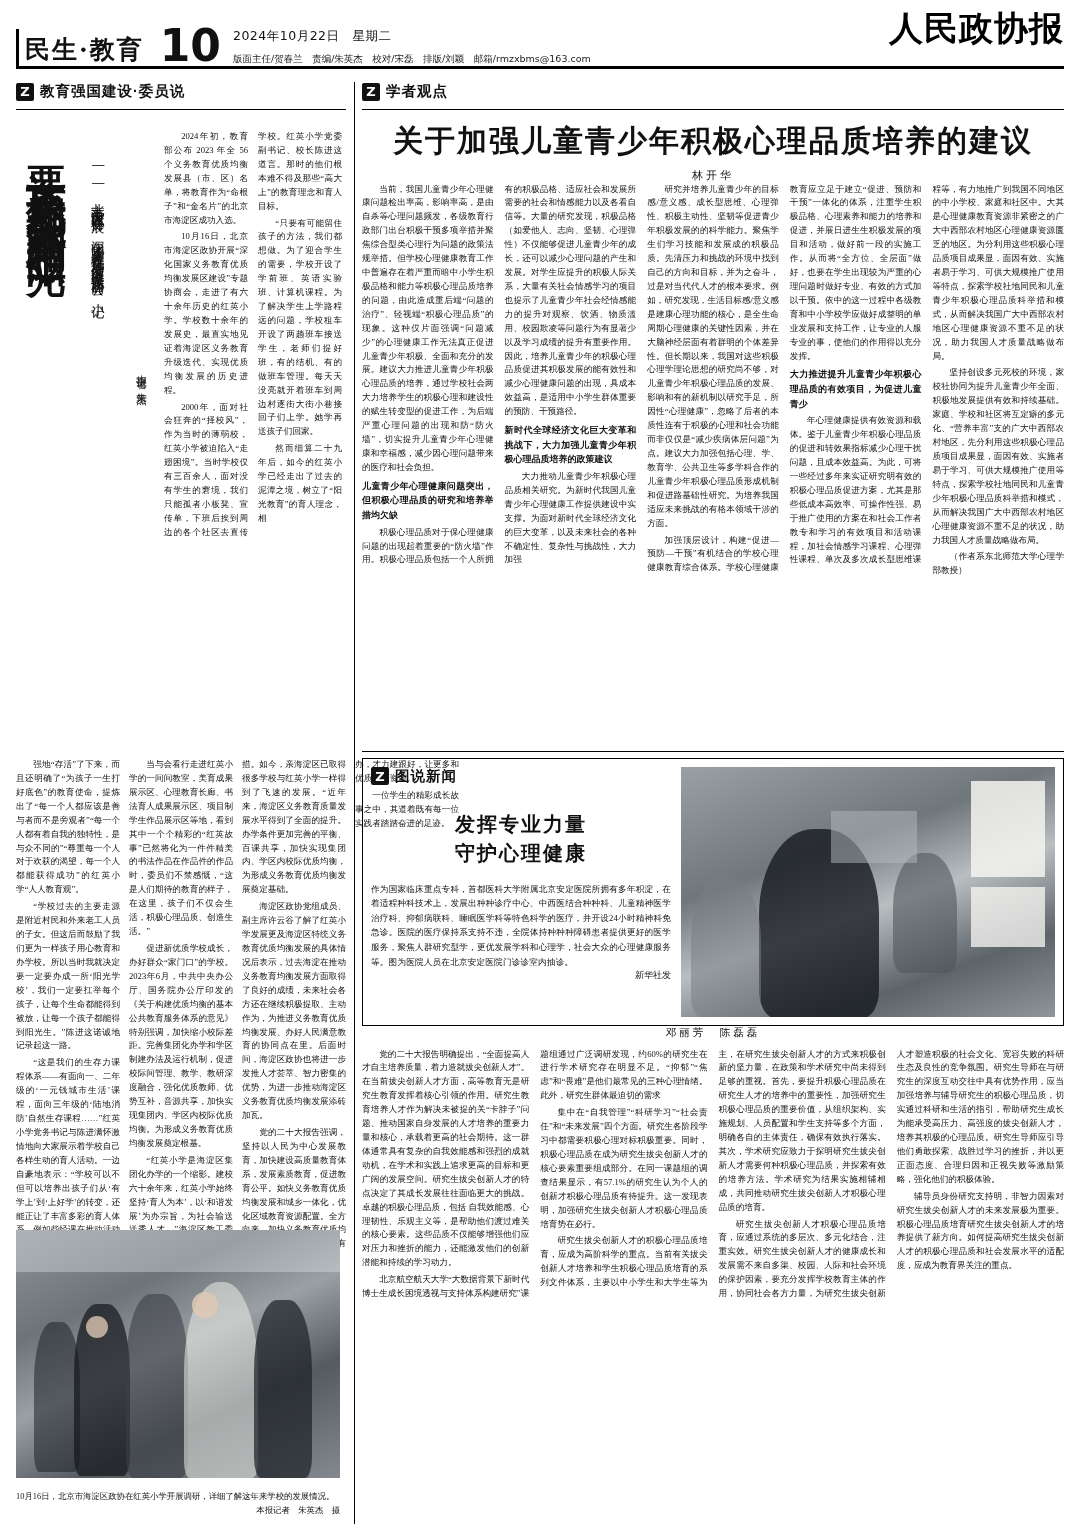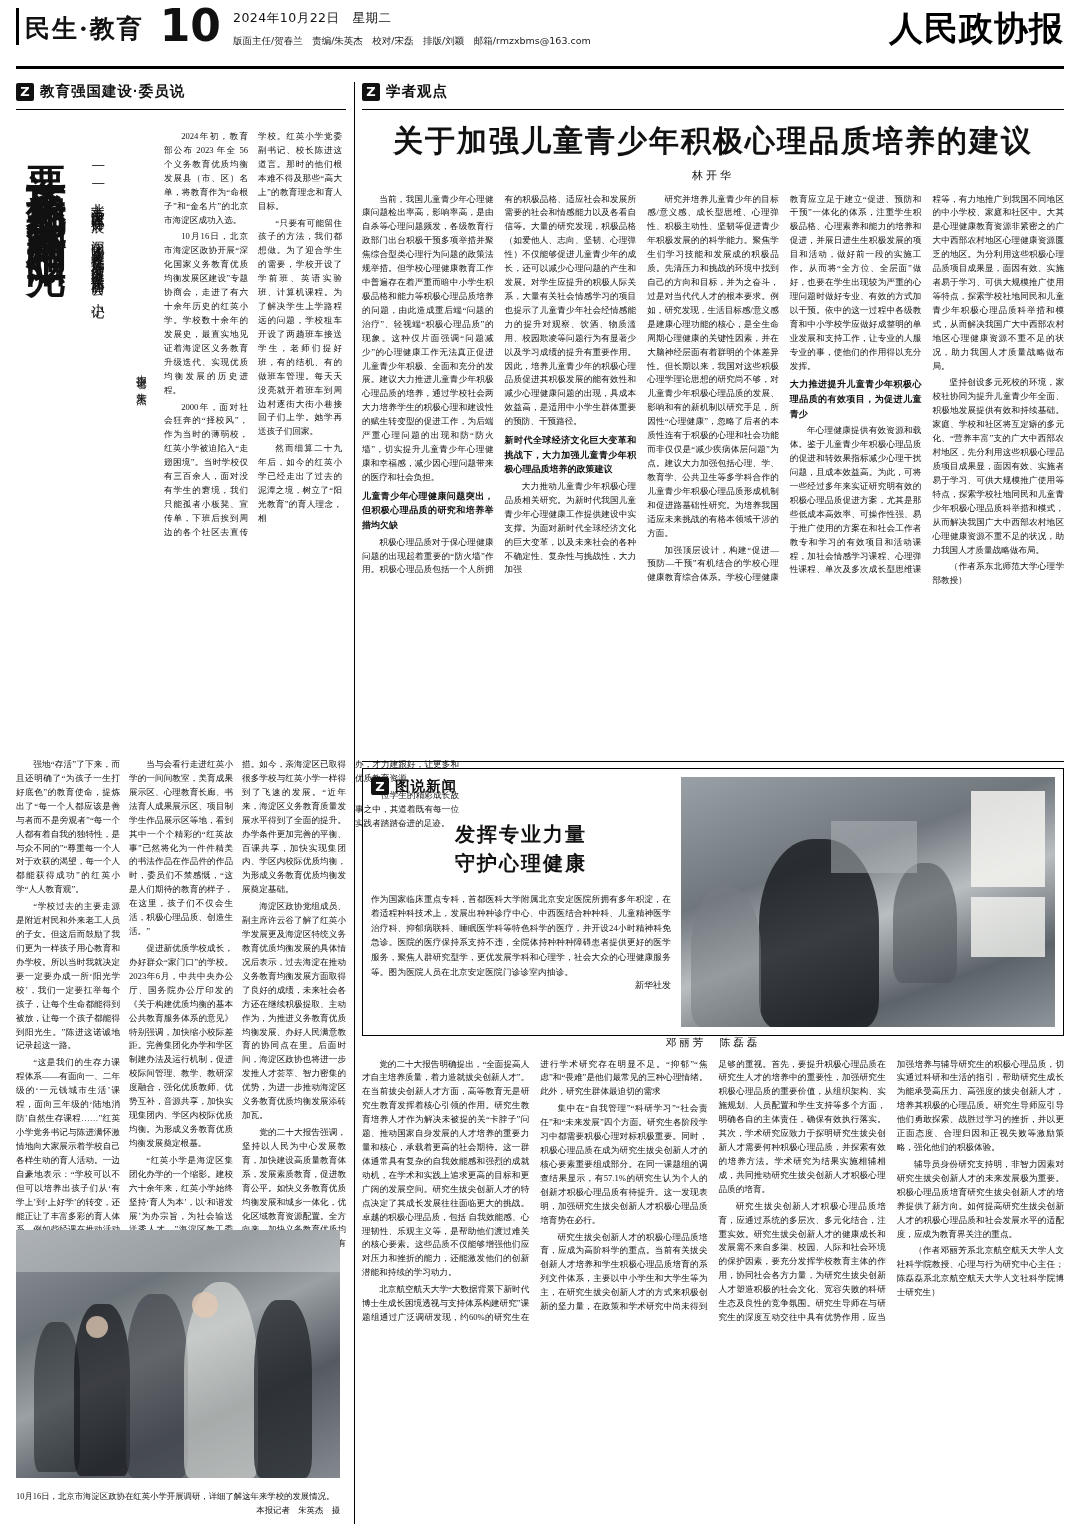--- a/index.html
+++ b/index.html
@@ -10,21 +10,21 @@
     color:#111;
     position:relative;
     overflow:hidden;
   }
   .page{position:relative;width:1080px;height:1526px;padding:0;box-sizing:border-box;}
 
   
   .masthead{
     position:relative;height:58px;margin:8px 16px 0 16px;
     border-bottom:3px solid #000;
-    display:flex;align-items:flex-start;
+    display:flex;align-items:flex-end;
   }
   .mh-section{
     font-family:"DejaVu Serif", serif;
     font-weight:bold;font-size:25px;letter-spacing:2px;
     padding:4px 10px 0 6px;border-left:3px solid #000;border-right:0;
     white-space:nowrap;
   }
   .mh-pagenum{
     font-family:"DejaVu Sans", sans-serif;
     font-size:44px;font-weight:bold;line-height:40px;
@@ -102,21 +102,21 @@
   .cap-left{
     position:absolute;left:0;right:6px;bottom:6px;
     font-size:8.4px;line-height:1.5;text-align:justify;color:#111;
   }
   .cap-left .sig{display:block;text-align:right;margin-top:2px;}
   .headline1{
     font-family:"DejaVu Serif", serif;
     font-weight:bold;font-size:30px;letter-spacing:2px;
     text-align:center;margin:12px 0 8px 0;line-height:1.25;
   }
-  .author1{text-align:center;font-size:11px;letter-spacing:3px;margin-bottom:10px;}
+  .author1{text-align:center;font-size:11px;letter-spacing:3px;}
   .cols5{
     column-count:5;column-gap:11px;
     font-size:8.6px;line-height:1.62;text-align:justify;height:560px;
   }
   .cols5 p{margin:0 0 3px 0;text-indent:2em;}
   .cols5 .subhd{font-weight:bold;text-indent:0;margin:4px 0 3px;font-size:9px;}
 
   .hrule{border-top:1px solid #000;margin:8px 0 6px;}
 
   
@@ -265,17 +265,16 @@
       </div>
 
       <div class="author2">邓丽芳　陈磊磊</div>
       <div class="cols4">
           <p>党的二十大报告明确提出，“全面提高人才自主培养质量，着力造就拔尖创新人才”。在当前拔尖创新人才方面，高等教育无是研究生教育发挥着核心引领的作用。研究生教育培养人才作为解决未被提的关“卡脖子”问题、推动国家自身发展的人才培养的重要力量和核心，承载着更高的社会期待。这一群体通常具有复杂的自我效能感和强烈的成就动机，在学术和实践上追求更高的目标和更广阔的发展空间。研究生拔尖创新人才的特点决定了其成长发展往往面临更大的挑战。卓越的积极心理品质，包括 自我效能感、心理韧性、乐观主义等，是帮助他们渡过难关的核心要素。这些品质不仅能够增强他们应对压力和挫折的能力，还能激发他们的创新潜能和持续的学习动力。</p>
           <p>北京航空航天大学“大数据背景下新时代博士生成长困境透视与支持体系构建研究”课题组通过广泛调研发现，约60%的研究生在进行学术研究存在明显不足。“抑郁”“焦虑”和“畏难”是他们最常见的三种心理情绪。此外，研究生群体最迫切的需求</p>
           <p>集中在“自我管理”“科研学习”“社会责任”和“未来发展”四个方面。研究生各阶段学习中都需要积极心理对标积极重要。同时，积极心理品质在成为研究生拔尖创新人才的核心要素重要组成部分。在同一课题组的调查结果显示，有57.1%的研究生认为个人的创新才积极心理品质有待提升。这一发现表明，加强研究生拔尖创新人才积极心理品质培育势在必行。</p>
           <p>研究生拔尖创新人才的积极心理品质培育，应成为高阶科学的重点。当前有关拔尖创新人才培养和学生积极心理品质培育的系列文件体系，主要以中小学生和大学生等为主，在研究生拔尖创新人才的方式来积极创新的坚力量，在政策和学术研究中尚未得到足够的重视。首先，要提升积极心理品质在研究生人才的培养中的重要性，加强研究生积极心理品质的重要价值，从组织架构、实施规划、人员配置和学生支持等多个方面，明确各自的主体责任，确保有效执行落实。其次，学术研究应致力于探明研究生拔尖创新人才需要何种积极心理品质，并探索有效的培养方法。学术研究为结果实施相辅相成，共同推动研究生拔尖创新人才积极心理品质的培育。</p>
           <p>研究生拔尖创新人才积极心理品质培育，应通过系统的多层次、多元化结合，注重实效。研究生拔尖创新人才的健康成长和发展需不来自多渠、校园、人际和社会环境的保护因素，要充分发挥学校教育主体的作用，协同社会各方力量，为研究生拔尖创新人才塑造积极的社会文化、宽容失败的科研生态及良性的竞争氛围。研究生导师在与研究生的深度互动交往中具有优势作用，应当加强培养与辅导研究生的积极心理品质，切实通过科研和生活的指引，帮助研究生成长为能承受高压力、高强度的拔尖创新人才，培养其积极的心理品质。研究生导师应引导他们勇敢探索、战胜过学习的挫折，并以更正面态度、合理归因和正视失败等激励策略，强化他们的积极体验。</p>
           <p>辅导员身份研究支持明，非智力因素对研究生拔尖创新人才的未来发展极为重要。积极心理品质培育研究生拔尖创新人才的培养提供了新方向。如何提高研究生拔尖创新人才的积极心理品质和社会发展水平的适配度，应成为教育界关注的重点。</p>
-          <p>（作者邓丽芳系北京航空航天大学人文社科学院教授、心理与行为研究中心主任；陈磊磊系北京航空航天大学人文社科学院博士研究生）</p>
         </div>
     </div>
   </div>
 </div>
 
 </body></html>

